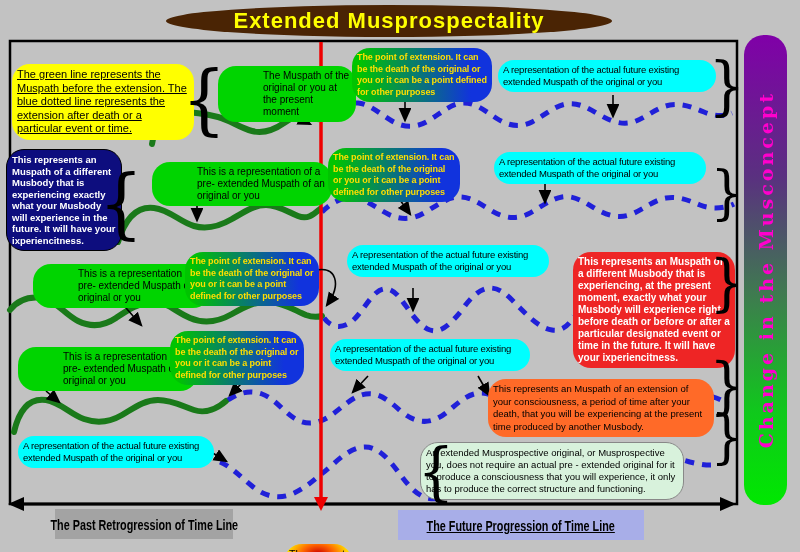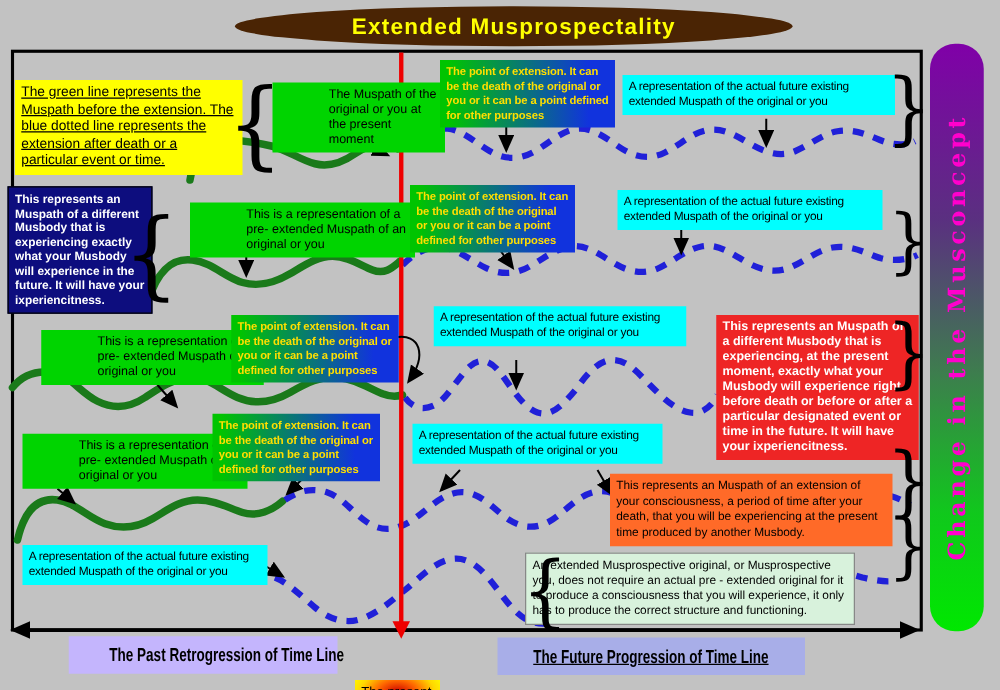--- a/index.html
+++ b/index.html
@@ -7,45 +7,45 @@
          font-family:"Liberation Sans",sans-serif;}
   svg.overlay{position:absolute;left:0;top:0;z-index:1;pointer-events:none;}
   .wave{fill:none;stroke-width:6;stroke-linecap:round;}
   .wave-dotted{fill:none;stroke-width:5;stroke-dasharray:9 8;stroke-linecap:butt;}
   .arrow{stroke:#000;stroke-width:1.6;fill:none;}
   .frame{fill:none;stroke:#000;stroke-width:2.5;}
   .axisline{stroke:#000;stroke-width:3;}
   .redline{stroke-width:3.5;}
 
   .box{position:absolute;z-index:2;padding:4px 5px;color:#000;
-       font:10px/12px "Liberation Sans",sans-serif;}
+       font:10px/12px "Liberation Sans",sans-serif;border-radius:18px;}
   .bg-yellow{background:#ffff00;font-size:11px;line-height:13.5px;text-decoration:underline;}
   .bg-green{background:#00d400;padding-left:45px;}
   .bg-cyan{background:#00ffff;font-size:9.5px;line-height:12px;letter-spacing:-0.2px;}
   .bg-navy{background:#0d0d7e;color:#fff;font-weight:bold;font-size:9.5px;line-height:11.5px;border:1px solid #000;}
   .bg-red{background:#ee2525;color:#fff;font-weight:bold;font-size:10px;line-height:12px;}
   .bg-orange{background:#ff6a28;font-size:9.5px;line-height:12.5px;}
   .bg-mint{background:#d8f2dc;border:1px solid #888;font-size:9.5px;line-height:12px;}
   .bg-grad{background:linear-gradient(90deg,#00c400 5%,#1133dd 85%);color:#ffdf00;
            font-weight:bold;font-size:9px;line-height:11.5px;letter-spacing:-0.1px;}
 
-  .title{position:absolute;left:188px;top:5px;width:446px;height:32px;z-index:3;
+  .title{position:absolute;left:166px;top:5px;width:446px;height:32px;z-index:3;
          background:#4a2404;border-radius:50%;display:flex;align-items:center;justify-content:center;
-         color:#ffff00;font-weight:bold;font-size:18px;letter-spacing:1px;}
+         color:#ffff00;font-weight:bold;font-size:22px;letter-spacing:1px;}
   .banner{position:absolute;left:744px;top:35px;width:43px;height:470px;z-index:2;border-radius:20px;
           background:linear-gradient(180deg,#8000a8 0%,#5a3080 30%,#3f7a50 55%,#10c81c 80%,#00e800 100%);
           display:flex;align-items:center;justify-content:center;}
   .banner span{writing-mode:vertical-rl;transform:rotate(180deg);color:#ff00cc;font-weight:bold;
           font-family:"DejaVu Serif",serif;font-size:19px;letter-spacing:3px;}
   .brace{position:absolute;z-index:3;color:#000;font-family:"DejaVu Serif",serif;
          display:flex;align-items:center;justify-content:center;pointer-events:none;}
   .axis-label{position:absolute;z-index:2;display:flex;align-items:center;justify-content:center;
          color:#000;font-weight:bold;font-size:15px;white-space:nowrap;}
   .axis-label span{transform:scaleX(0.72);}
-  .past{background:#c4b5fd;padding-left:37px;}
+  .past{background:#a3a3a3;}
   .future{background:#a8aee8;text-decoration:underline;}
   .present{background:radial-gradient(ellipse 60% 55% at 50% 22%, #cc0000 0%, #ff6600 38%, #ffd700 72%, #ffff00 100%);
          font-weight:normal;font-size:10.5px;line-height:13px;margin-top:35px;}
 </style>
 </head>
 <body>
 
 <div class="stage">
 
   <svg class="overlay" width="800" height="552" viewBox="0 0 800 552">

